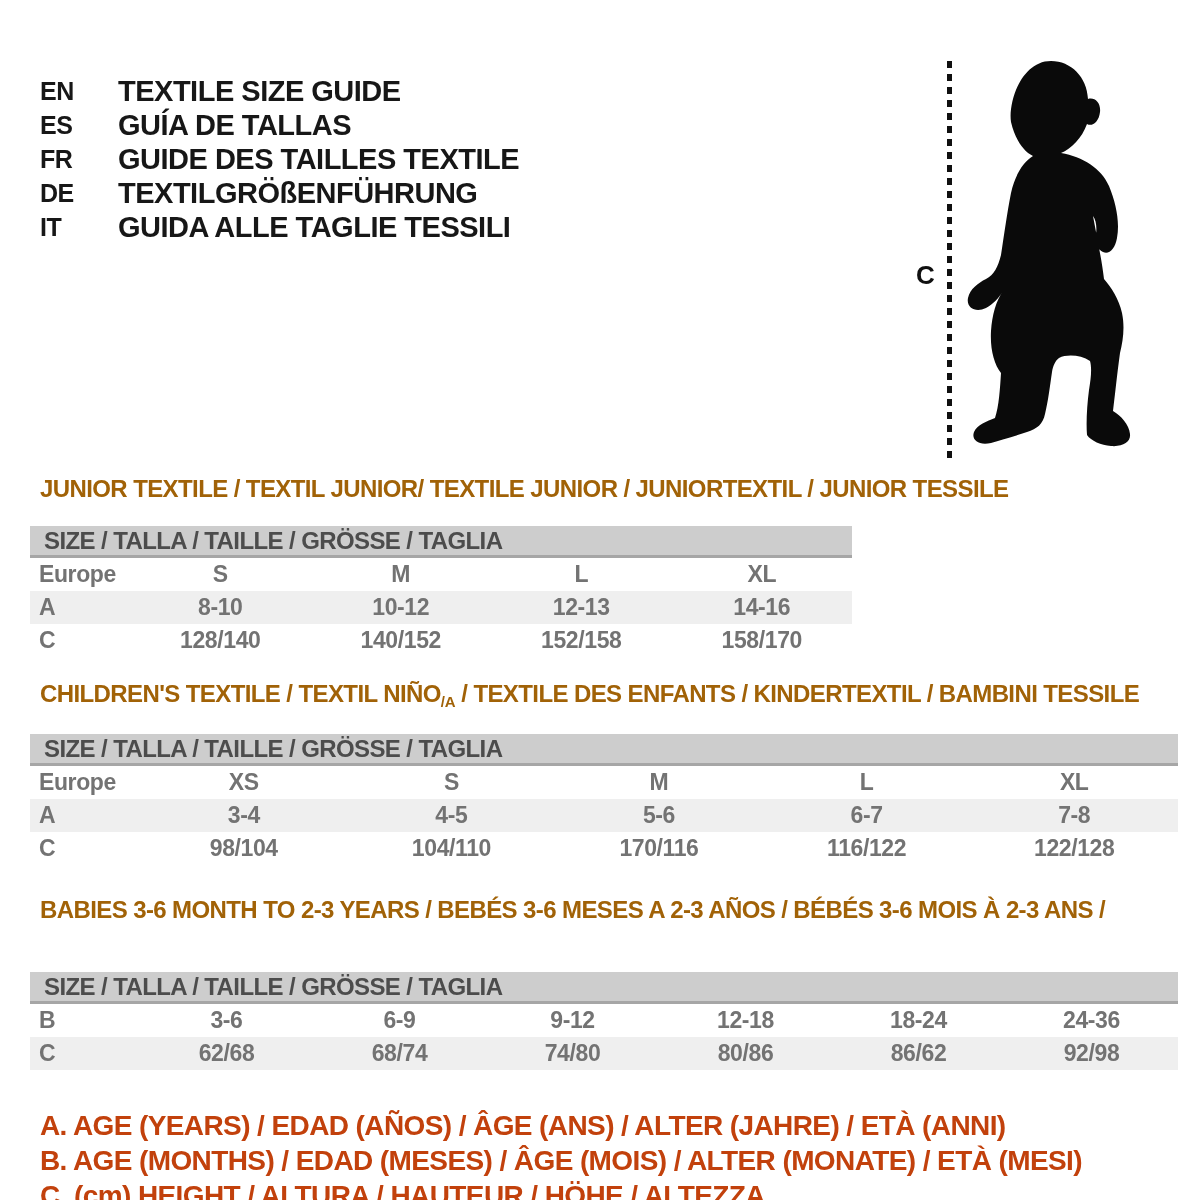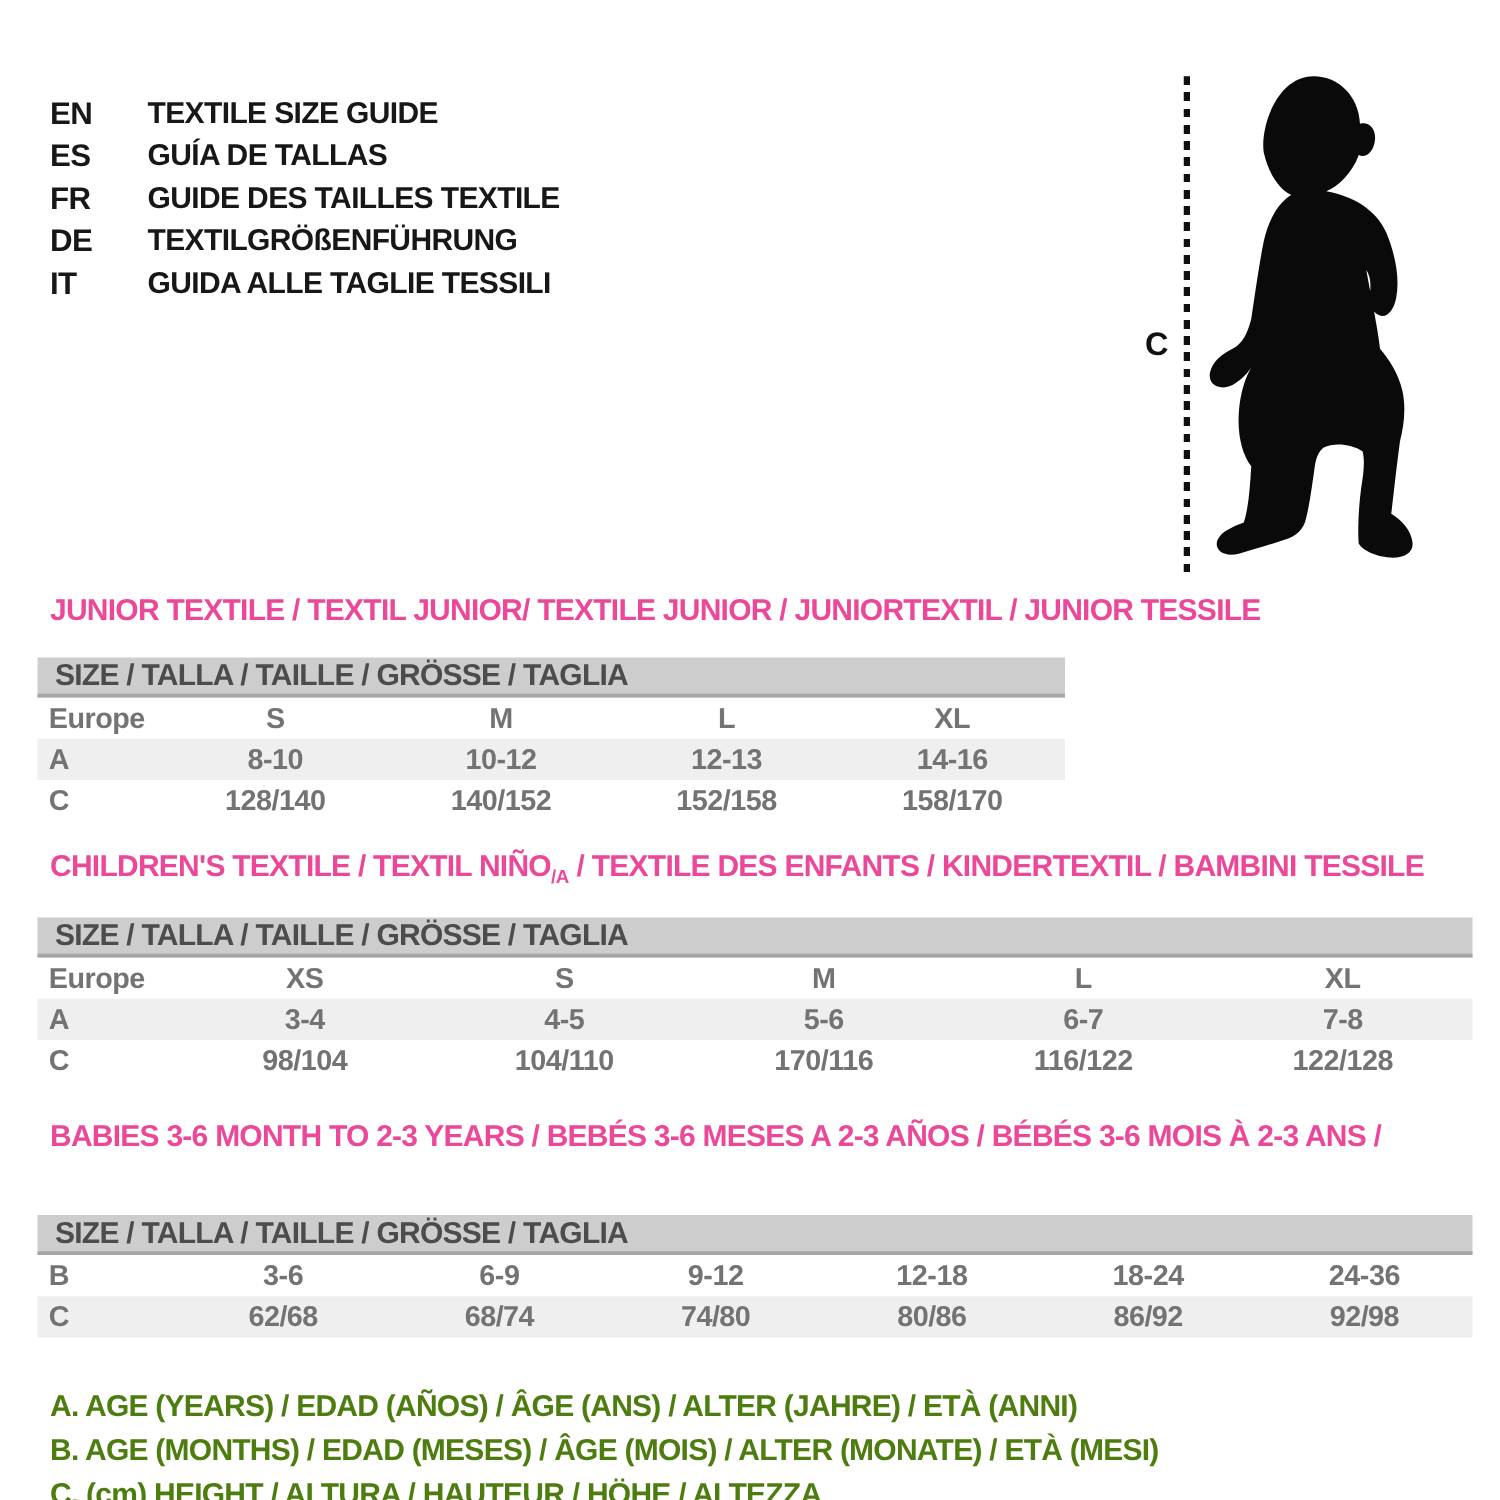--- a/index.html
+++ b/index.html
@@ -15,40 +15,40 @@
   }
 
   
   .langs { position: absolute; left: 40px; top: 30px; }
   .lang-row { display: flex; height: 34px; align-items: center; }
   .lang-code {
     width: 78px; font-weight: bold; font-size: 25px;
     letter-spacing: -0.5px; color: #171717;
   }
   .lang-label {
-    font-weight: bold; font-size: 24px;
+    font-weight: bold; font-size: 29px;
     letter-spacing: -0.5px; color: #171717; white-space: nowrap;
   }
 
   
   .measure-line {
     position: absolute; left: 947px; top: 17px; width: 5px; height: 400px;
     background: repeating-linear-gradient(to bottom, #101010 0 7px, transparent 7px 13px);
   }
   .measure-label {
     position: absolute; left: 916px; top: 216px;
     font-size: 26px; font-weight: bold; color: #101010;
   }
   .baby-svg { position: absolute; left: 963px; top: 15px; width: 182px; height: 402px; }
 
   
   .section-title {
     position: absolute; left: 40px;
     font-size: 24px; font-weight: bold; letter-spacing: -0.6px;
-    color: #ec4899; white-space: nowrap;
+    color: #a16207; white-space: nowrap;
   }
   .sub-a { font-size: 15px; vertical-align: -5px; letter-spacing: -0.3px; }
   .title-line { height: 33px; line-height: 33px; }
 
   
   .size-table { position: absolute; left: 30px; }
   .size-bar {
     height: 32px; box-sizing: border-box;
     background: #cdcdcd; border-bottom: 3px solid #a6a6a6;
     display: flex; align-items: center; padding-left: 14px;
@@ -62,21 +62,21 @@
   .t-row.stripe { background: #efefef; }
   .t-row .lbl { padding-left: 9px; box-sizing: border-box; }
   .w-junior .lbl { width: 100px; }
   .w-wide .lbl { width: 110px; }
   .t-row .cell { flex: 1; text-align: center; }
 
   
   .legend { position: absolute; left: 40px; top: 1064px; }
   .legend-line {
     height: 35px; display: flex; align-items: center;
-    font-size: 24px; font-weight: bold; letter-spacing: -0.6px; color: #4d7c0f;
+    font-size: 28px; font-weight: bold; letter-spacing: -0.6px; color: #c2410c;
     white-space: nowrap;
   }
 </style>
 </head>
 <body>
 
 <div class="page">
 
   <div class="langs">
     <div class="lang-row">
@@ -211,21 +211,21 @@
       <span class="cell">12-18</span>
       <span class="cell">18-24</span>
       <span class="cell">24-36</span>
     </div>
     <div class="t-row stripe">
       <span class="lbl">C</span>
       <span class="cell">62/68</span>
       <span class="cell">68/74</span>
       <span class="cell">74/80</span>
       <span class="cell">80/86</span>
-      <span class="cell">86/92</span>
+      <span class="cell">86/62</span>
       <span class="cell">92/98</span>
     </div>
   </div>
 
   <div class="legend">
     <div class="legend-line">A. AGE (YEARS) / EDAD (AÑOS) / ÂGE (ANS) / ALTER (JAHRE) / ETÀ (ANNI)</div>
     <div class="legend-line">B. AGE (MONTHS) / EDAD (MESES) / ÂGE (MOIS) / ALTER (MONATE) / ETÀ (MESI)</div>
     <div class="legend-line">C. (cm) HEIGHT / ALTURA / HAUTEUR / HÖHE / ALTEZZA</div>
   </div>
 

